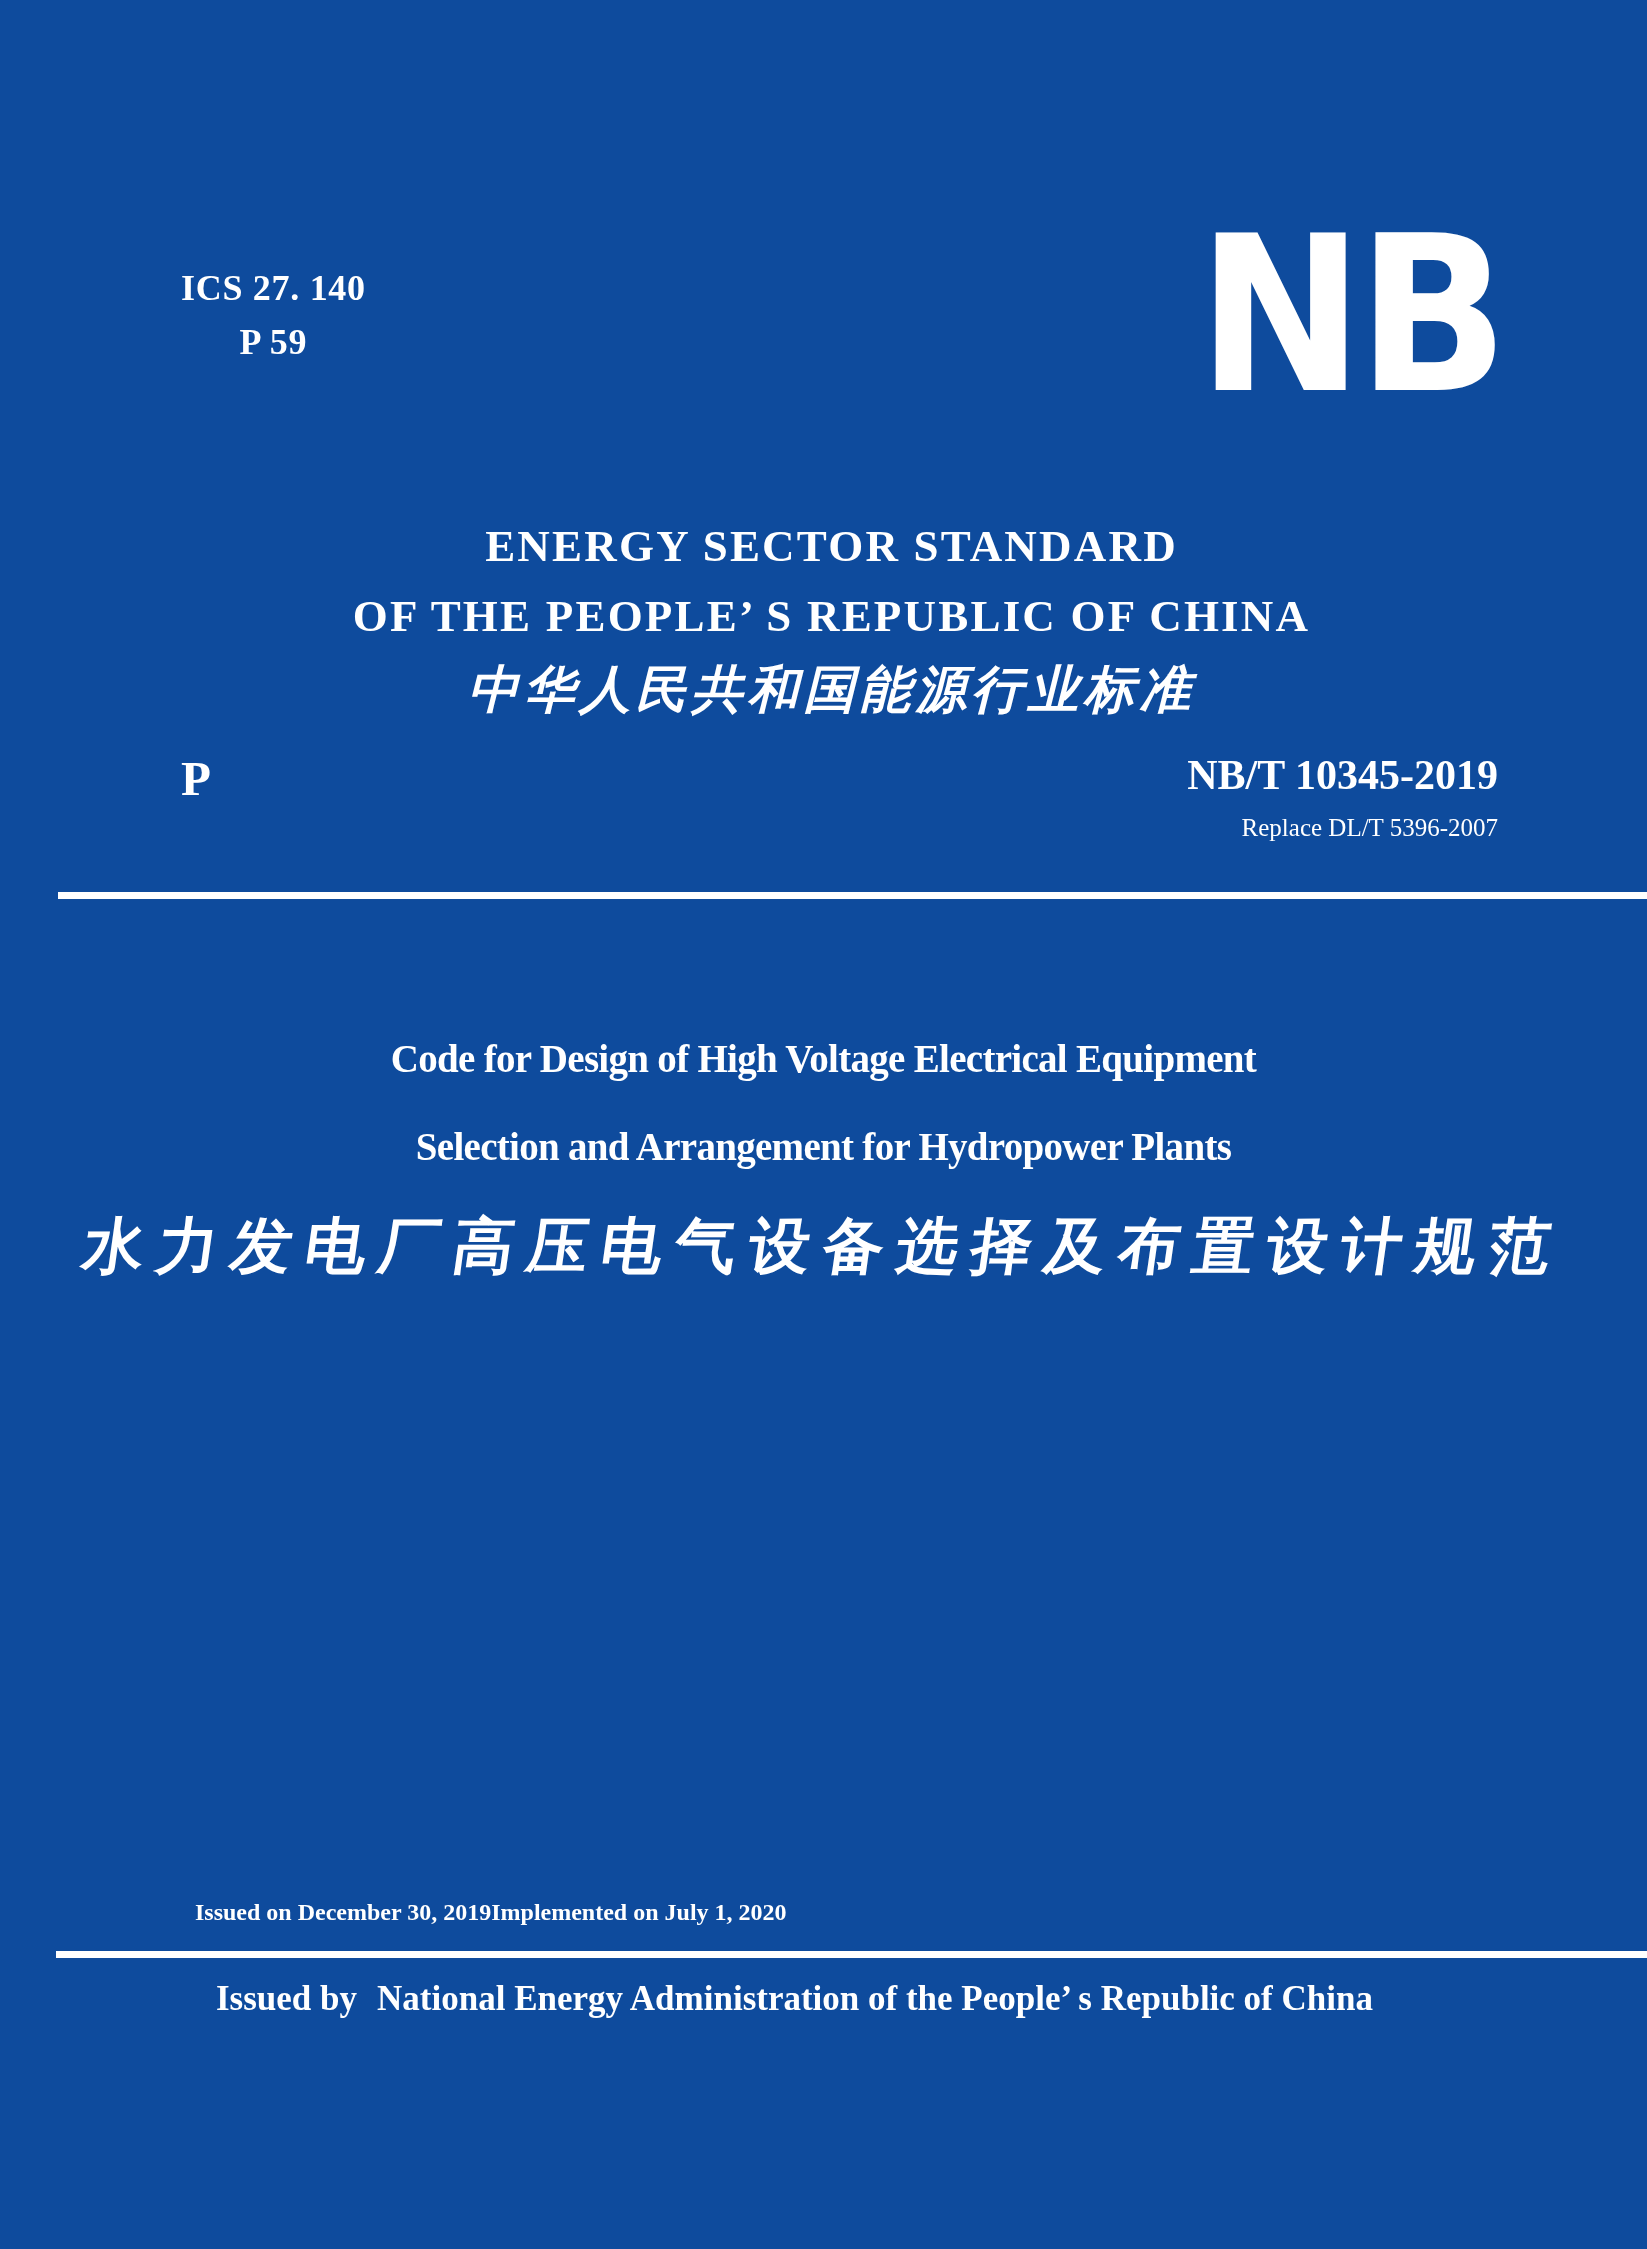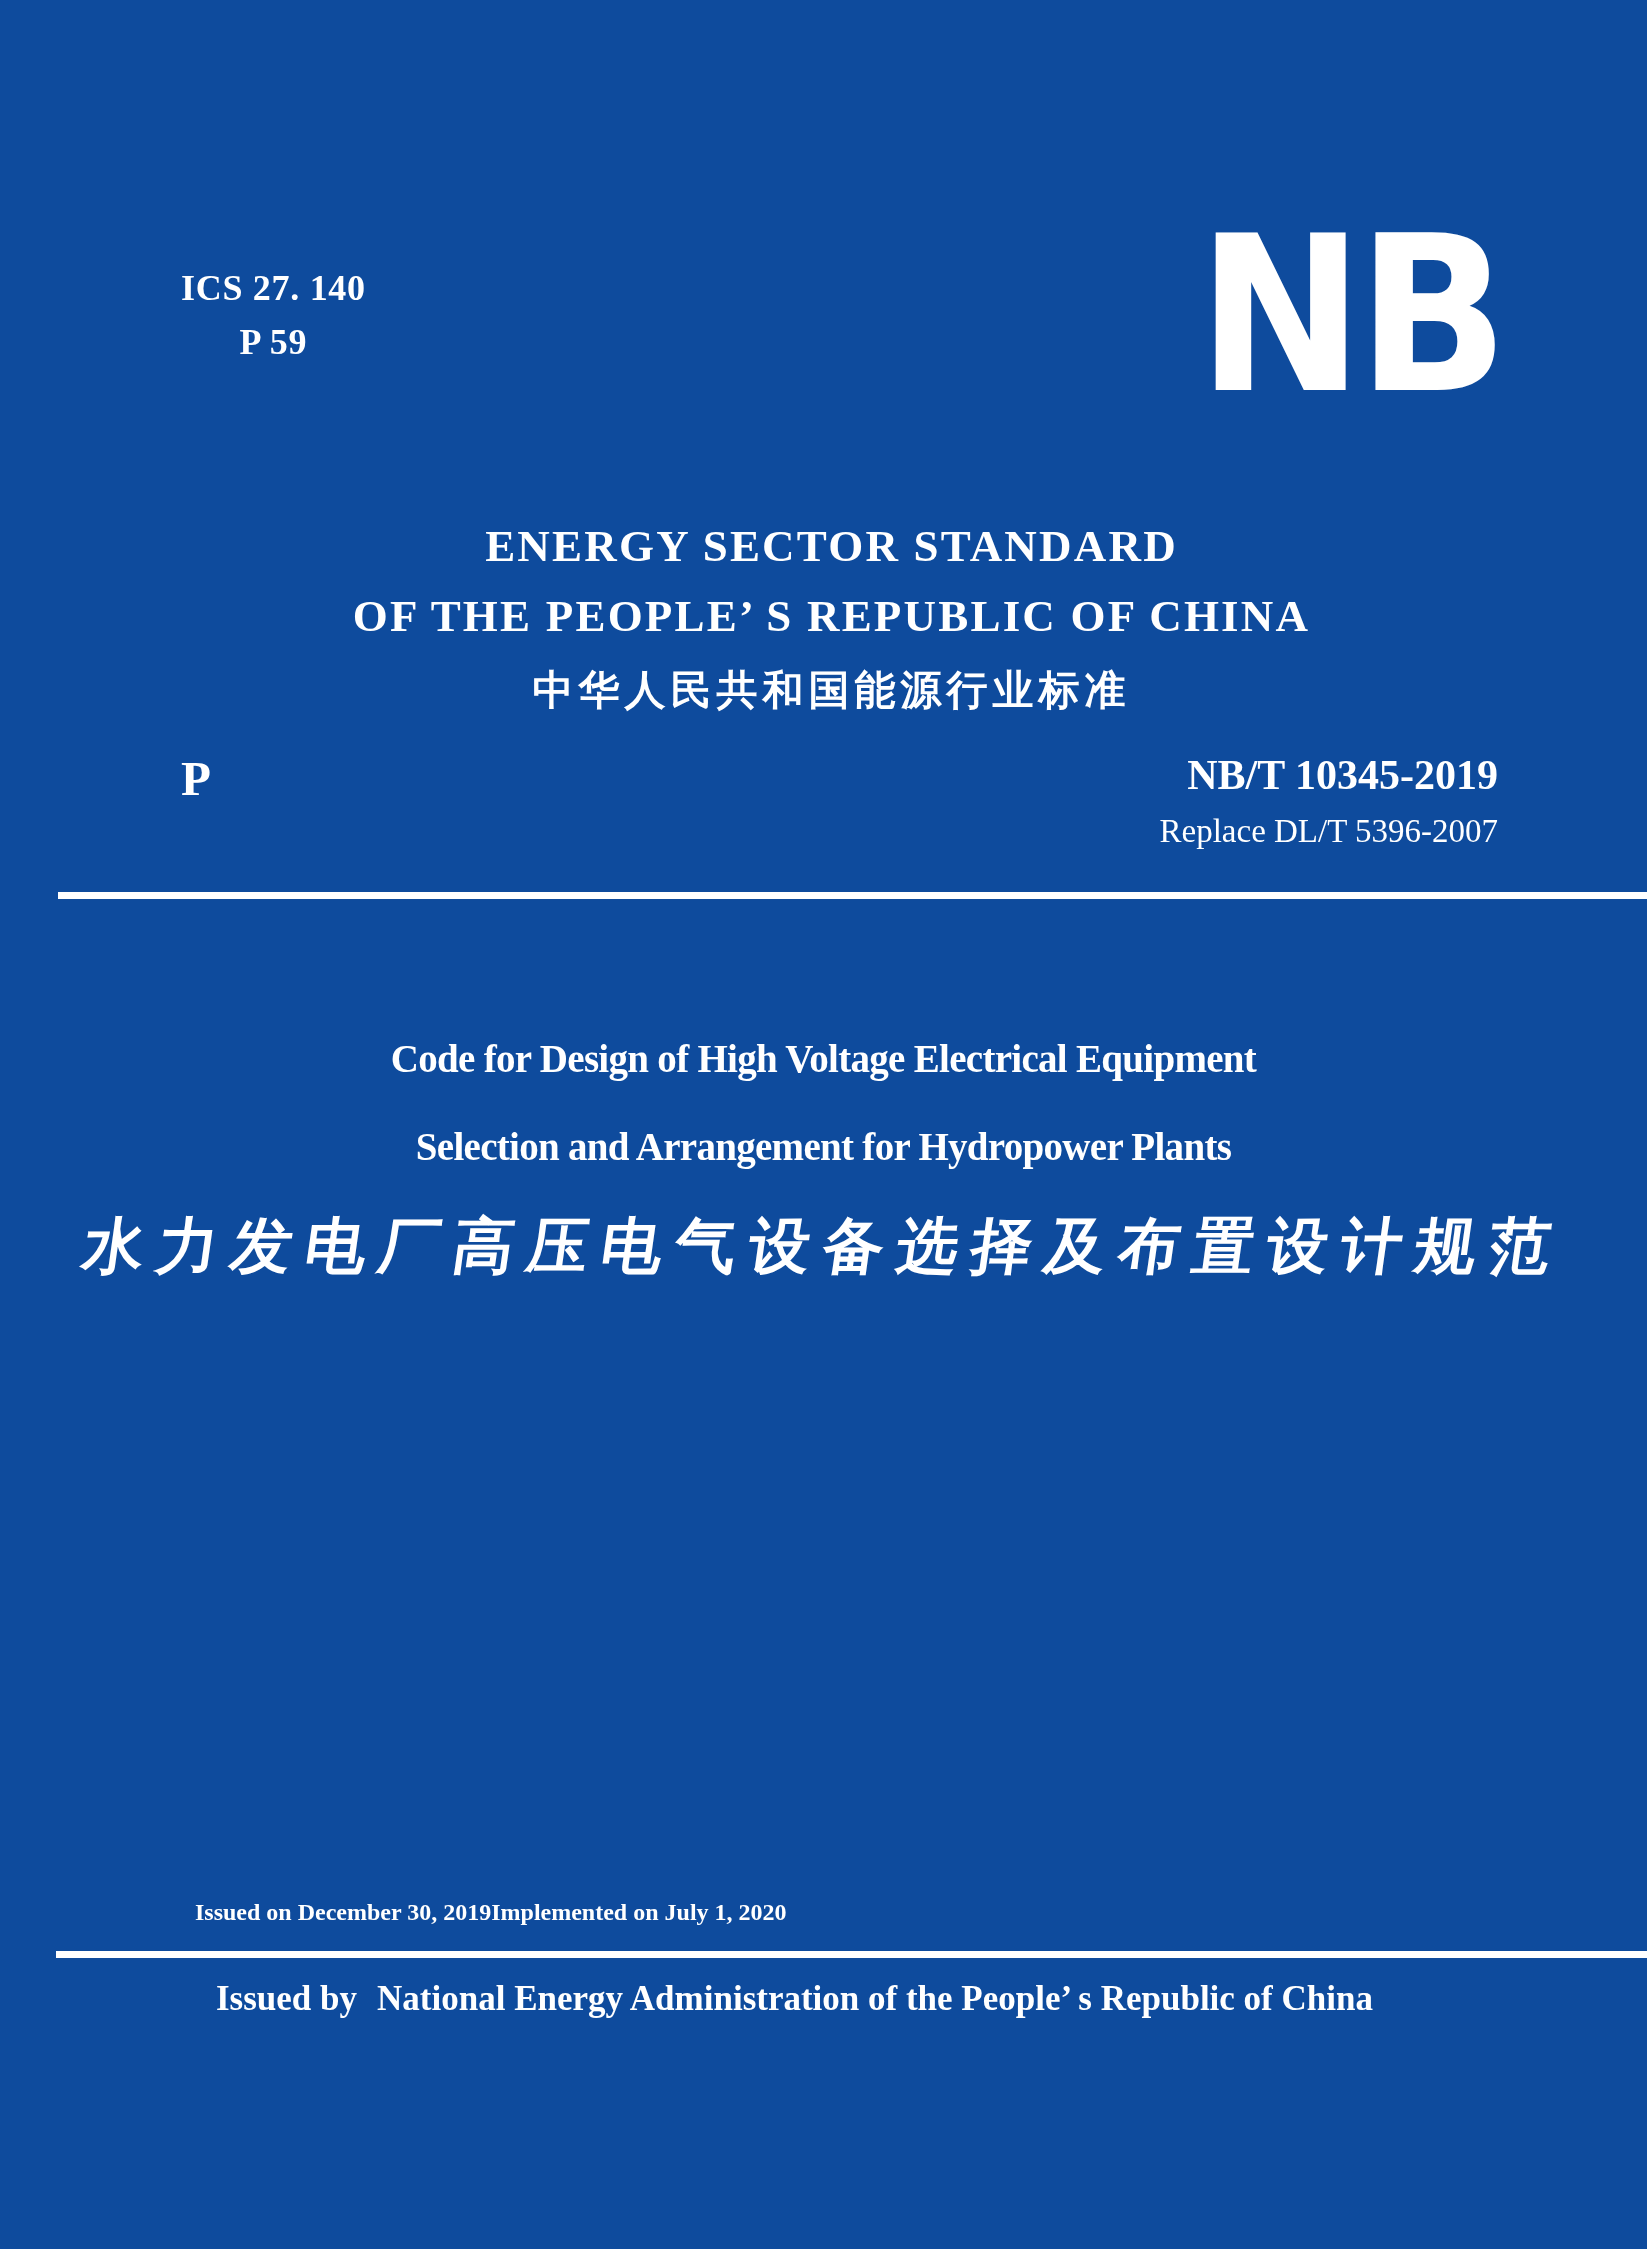--- a/index.html
+++ b/index.html
@@ -53,25 +53,26 @@
     font-weight: bold;
     margin-left: 16px;
   }
   .std-header .en-line {
     font-size: 45px;
     line-height: 70px;
     letter-spacing: 2.2px;
   }
   .std-header .zh-line {
     font-family: "Liberation Sans", "DejaVu Sans", sans-serif;
-    font-size: 41px;
+    font-size: 51px;
     line-height: 58px;
     margin-top: 10px;
     letter-spacing: 5px;
     font-weight: bold;
+    font-style: italic;
   }
 
   
   .code-row {
     position: absolute;
     left: 181px;
     right: 149px;
     top: 754px;
     display: flex;
     justify-content: space-between;
@@ -84,21 +85,21 @@
   }
   .std-number-block {
     text-align: right;
   }
   .std-number {
     font-weight: bold;
     font-size: 42px;
     line-height: 1.0;
   }
   .replaces {
-    font-size: 33px;
+    font-size: 25px;
     line-height: 1.0;
     margin-top: 19px;
   }
 
   
   .rule {
     position: absolute;
     right: 0;
     background: #FFFFFF;
   }

